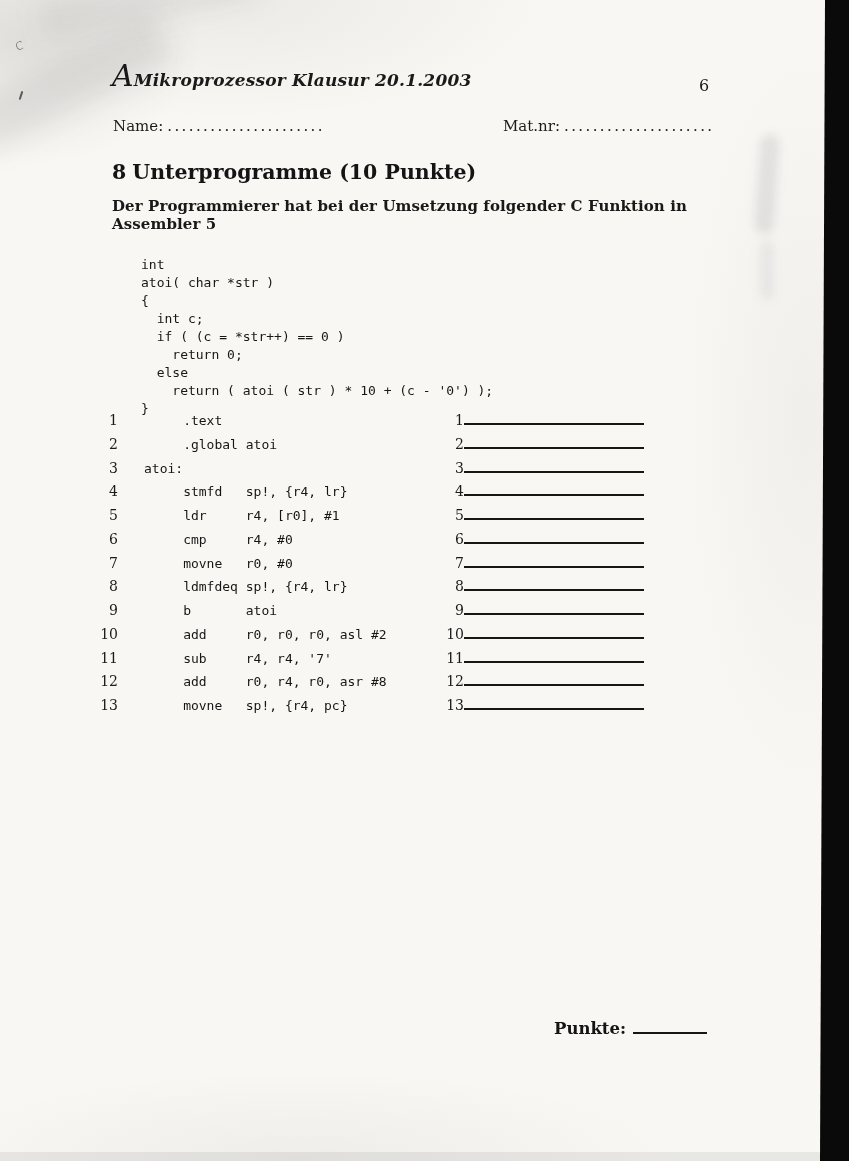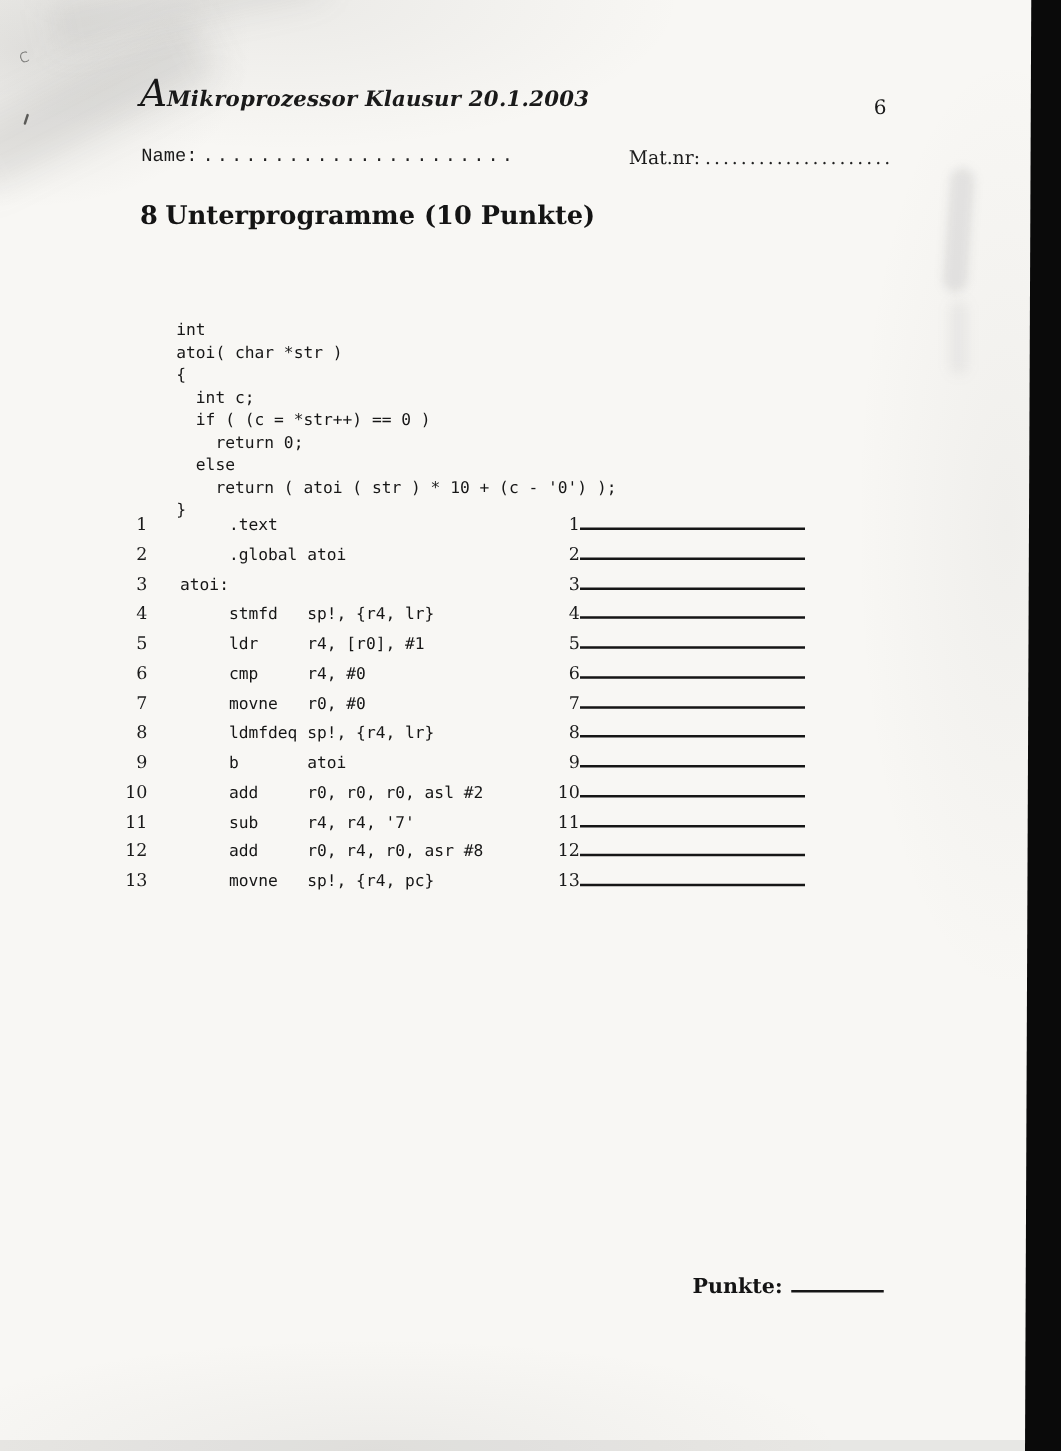--- a/index.html
+++ b/index.html
@@ -17,21 +17,21 @@
       #f8f7f4;
     font-family:"DejaVu Serif", serif;
   }
   
   .header{position:absolute;left:112px;top:58px;display:flex;align-items:baseline;}
   .vletter{font:italic 30px "DejaVu Serif", serif;color:#171717;}
   .htitle{font:italic 700 17px "DejaVu Serif", serif;color:#1a1a1a;letter-spacing:.2px;}
   .pagenum{position:absolute;left:699px;top:76px;font:16px "DejaVu Serif", serif;color:#1a1a1a;}
   .idline{position:absolute;top:117px;font:15px "DejaVu Serif", serif;color:#1b1b1b;}
   .idline .dots{letter-spacing:2.4px;margin-left:4px;color:#222;}
-  .name-pos{left:113px;font-family:Liberation Mono, monospace;} .mat-pos{left:503px;}
+  .name-pos{left:113px;} .mat-pos{left:503px;}
   
   .sechead{position:absolute;left:112px;top:160px;display:flex;align-items:baseline;
            font:700 20.5px "DejaVu Serif", serif;color:#141414;}
   .sectitle{margin-left:6px;}
   .intro{position:absolute;left:112px;top:198px;width:625px;
          font:700 15px "DejaVu Serif", serif;color:#191919;line-height:17.5px;letter-spacing:.1px;}
   
   .ccode{position:absolute;left:141px;top:243px;
          font:13px "DejaVu Sans Mono", monospace;color:#171717;
          line-height:18px;white-space:pre;}
@@ -100,20 +100,21 @@
   <div class="idline mat-pos">
     <span>Mat.nr:</span><span class="dots">.....................</span>
   </div>
 
   <div class="sechead">
     <span>8</span>
     <span class="sectitle">Unterprogramme (10 Punkte)</span>
   </div>
 
   <div class="intro">
+    <div>Der Programmierer hat bei der Umsetzung folgender C Funktion in Assembler 5</div>
   </div>
 
   <pre class="ccode">int
 atoi( char *str )
 {
   int c;
   if ( (c = *str++) == 0 )
     return 0;
   else
     return ( atoi ( str ) * 10 + (c - '0') );

